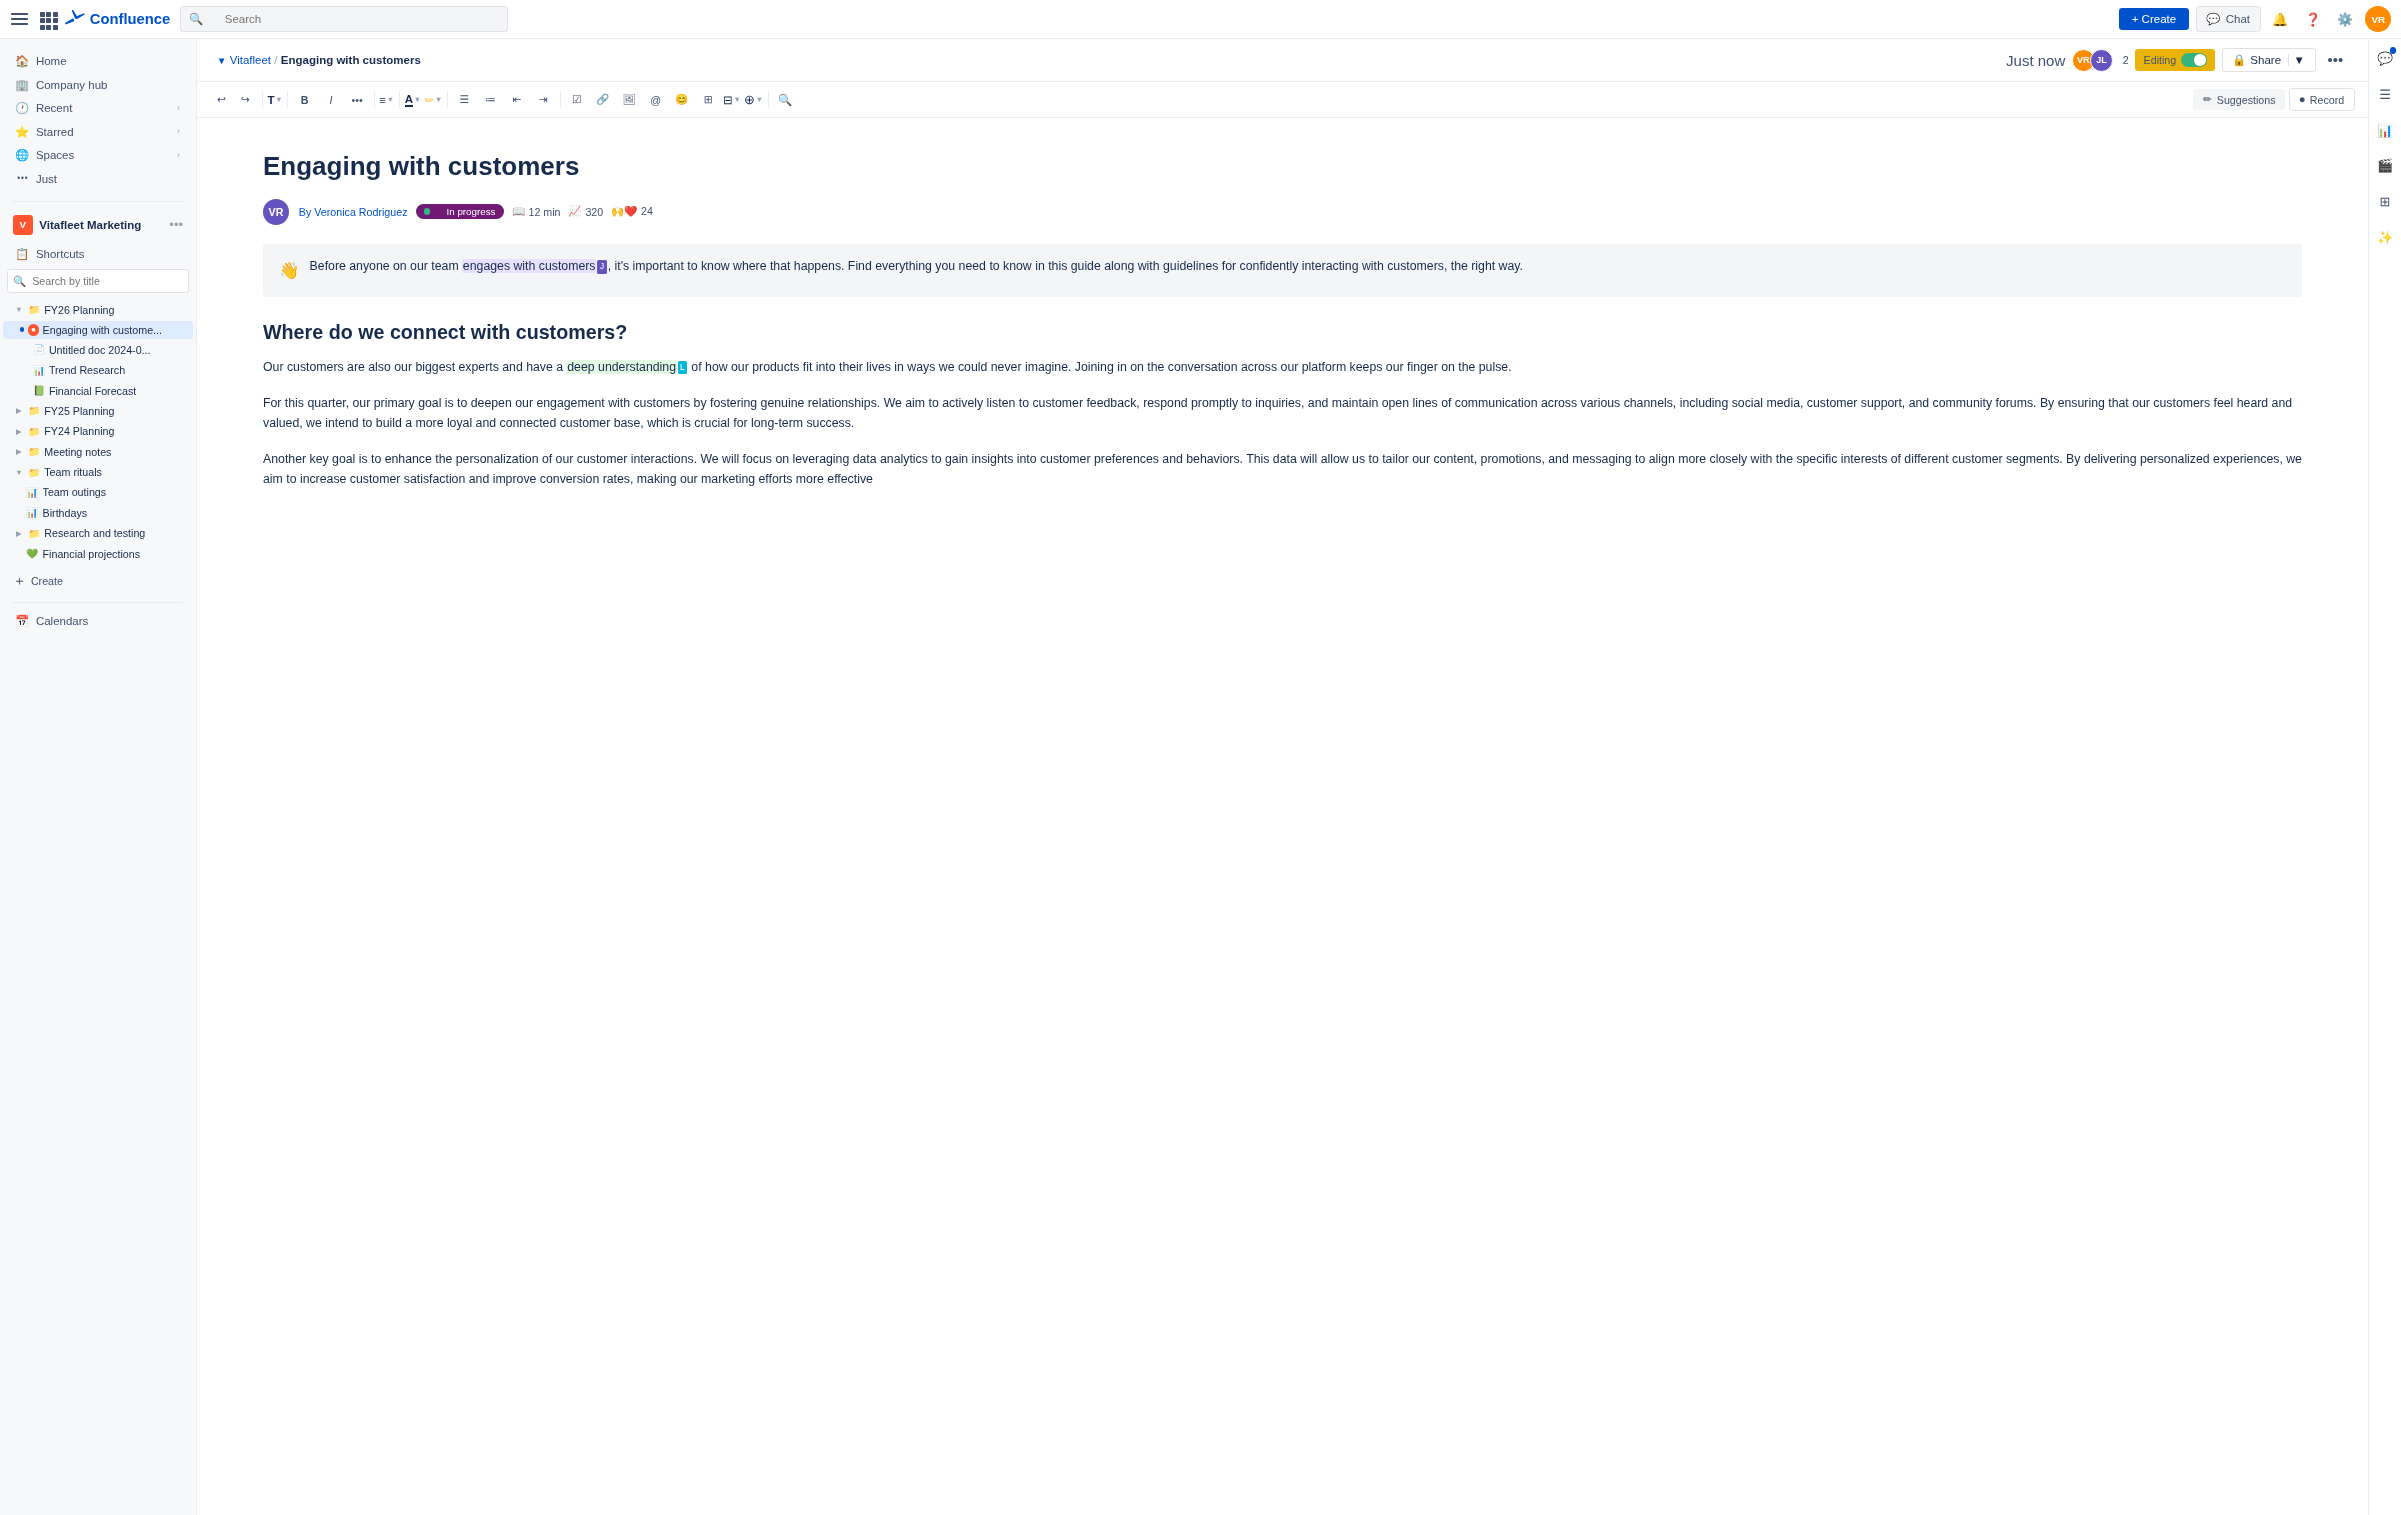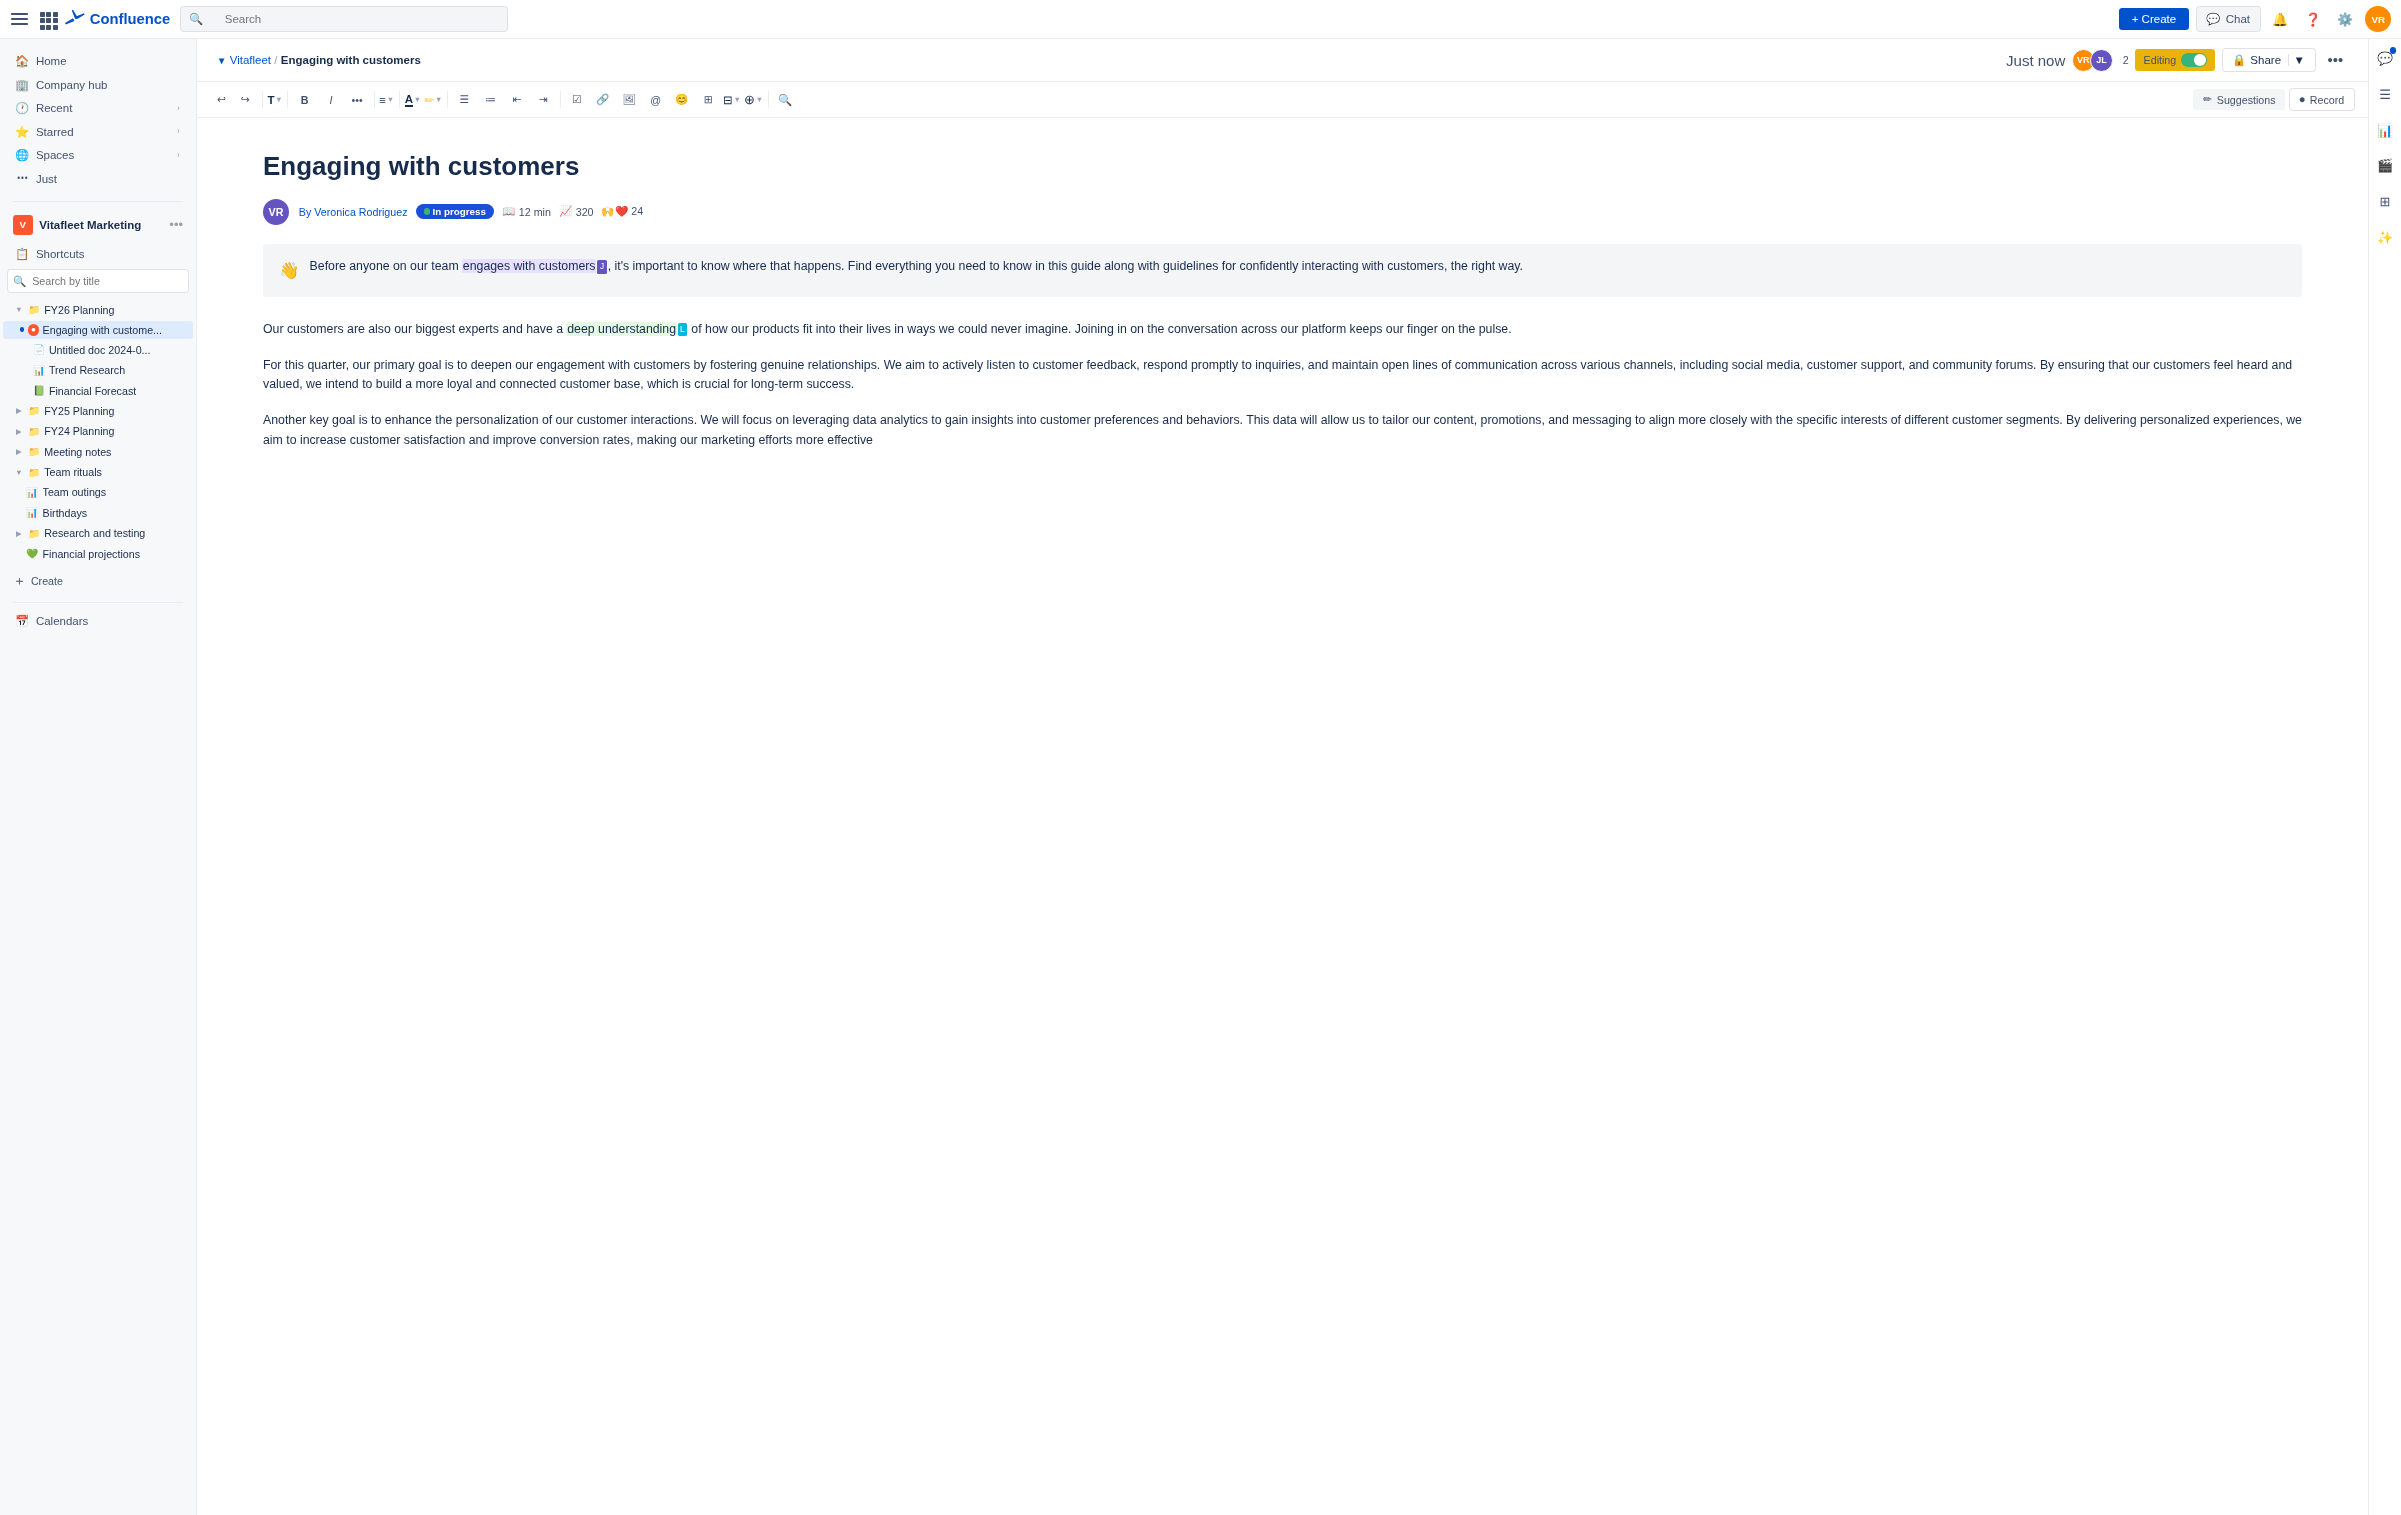--- a/index.html
+++ b/index.html
@@ -80,21 +80,21 @@
     .tb-dropdown .arrow { font-size: 7.4px; color: #97a0af; }
     .suggestions-btn { display: flex; align-items: center; gap: 4.9px; background: #f4f5f7; border: none; border-radius: 3.3px; padding: 4.1px 9.8px; font-size: 10.7px; color: #42526e; cursor: pointer; }
     .record-btn { display: flex; align-items: center; gap: 4.9px; background: #fff; border: 0.8px solid #dfe1e6; border-radius: 3.3px; padding: 4.1px 9.8px; font-size: 10.7px; color: #42526e; cursor: pointer; }
     .search-tb-btn { width: 23px; height: 23px; display: flex; align-items: center; justify-content: center; border-radius: 2.5px; cursor: pointer; color: #42526e; font-size: 11.5px; }
 
     
     .doc-meta { display: flex; align-items: center; gap: 9.8px; margin-bottom: 19.7px; }
     .doc-meta-avatar { width: 26px; height: 26px; border-radius: 50%; background: #6554c0; display: flex; align-items: center; justify-content: center; color: #fff; font-size: 10.7px; font-weight: 600; }
     .doc-meta-info { display: flex; align-items: center; gap: 8.2px; font-size: 10.7px; color: #42526e; flex-wrap: wrap; }
     .doc-meta-author { color: #0052cc; font-size: 10.7px; }
-    .status-badge { background: #1d4ed8; color: #fff; border-radius: 8.2px; padding: 1.6px 8.2px; font-size: 9.8px; font-weight: 700; display: flex; align-items: center; gap: 2px; }
+    .status-badge { background: #701a75; color: #fff; border-radius: 8.2px; padding: 1.6px 8.2px; font-size: 9.8px; font-weight: 400; display: flex; align-items: center; gap: 16px; }
     .status-dot { width: 6.6px; height: 6.6px; background: #36b37e; border-radius: 50%; }
     .meta-stat { display: flex; align-items: center; gap: 3.3px; color: #42526e; }
 
     .doc-title { font-size: 26px; font-weight: 700; color: #172b4d; margin-bottom: 16.4px; line-height: 1.2; }
     .doc-callout { background: #f4f5f7; border-radius: 3.3px; padding: 13px 16.4px; margin-bottom: 23px; display: flex; gap: 9.8px; font-size: 12.3px; line-height: 1.6; color: #172b4d; position: relative; }
     .callout-icon { font-size: 16.4px; flex-shrink: 0; }
     .doc-h2 { font-size: 19.7px; font-weight: 700; color: #172b4d; margin-bottom: 13px; margin-top: 6.6px; line-height: 1.3; }
     .doc-p { font-size: 12.3px; line-height: 1.6; color: #172b4d; margin-bottom: 16.4px; }
     .highlight-purple { background: #e8e0ff; color: #172b4d; border-radius: 1.6px; padding: 0 0.8px; }
     .highlight-green { background: #e3f9e3; color: #172b4d; border-radius: 1.6px; padding: 0 0.8px; }
@@ -425,20 +425,21 @@
           </div>
         </div>
 
         <div class="doc-callout">
           <span class="callout-icon">👋</span>
           <div>
             <span>Before anyone on our team </span><span class="highlight-purple">engages with customers</span><span style="display:inline-block;width:9.8px;height:14.8px;background:#6554c0;color:#fff;font-size:8.2px;border-radius:1.6px;text-align:center;line-height:14.8px;vertical-align:middle;margin:0 0.8px;">J</span><span>, it's important to know where that happens. Find everything you need to know in this guide along with guidelines for confidently interacting with customers, the right way.</span>
           </div>
         </div>
 
+        <h2 class="doc-h2">Where do we connect with customers?</h2>
 
         <p class="doc-p">
           <span>Our customers are also our biggest experts and have a </span><span class="highlight-green">deep understanding</span><span style="display:inline-block;background:#00b8d9;color:#fff;font-size:8.2px;border-radius:1.6px;padding:0 2.5px;vertical-align:middle;margin:0 0.8px;">L</span><span> of how our products fit into their lives in ways we could never imagine. Joining in on the conversation across our platform keeps our finger on the pulse.</span>
         </p>
 
 
         <p class="doc-p">For this quarter, our primary goal is to deepen our engagement with customers by fostering genuine relationships. We aim to actively listen to customer feedback, respond promptly to inquiries, and maintain open lines of communication across various channels, including social media, customer support, and community forums. By ensuring that our customers feel heard and valued, we intend to build a more loyal and connected customer base, which is crucial for long-term success.</p>
 
         <p class="doc-p">Another key goal is to enhance the personalization of our customer interactions. We will focus on leveraging data analytics to gain insights into customer preferences and behaviors. This data will allow us to tailor our content, promotions, and messaging to align more closely with the specific interests of different customer segments. By delivering personalized experiences, we aim to increase customer satisfaction and improve conversion rates, making our marketing efforts more effective</p>
       </div>

